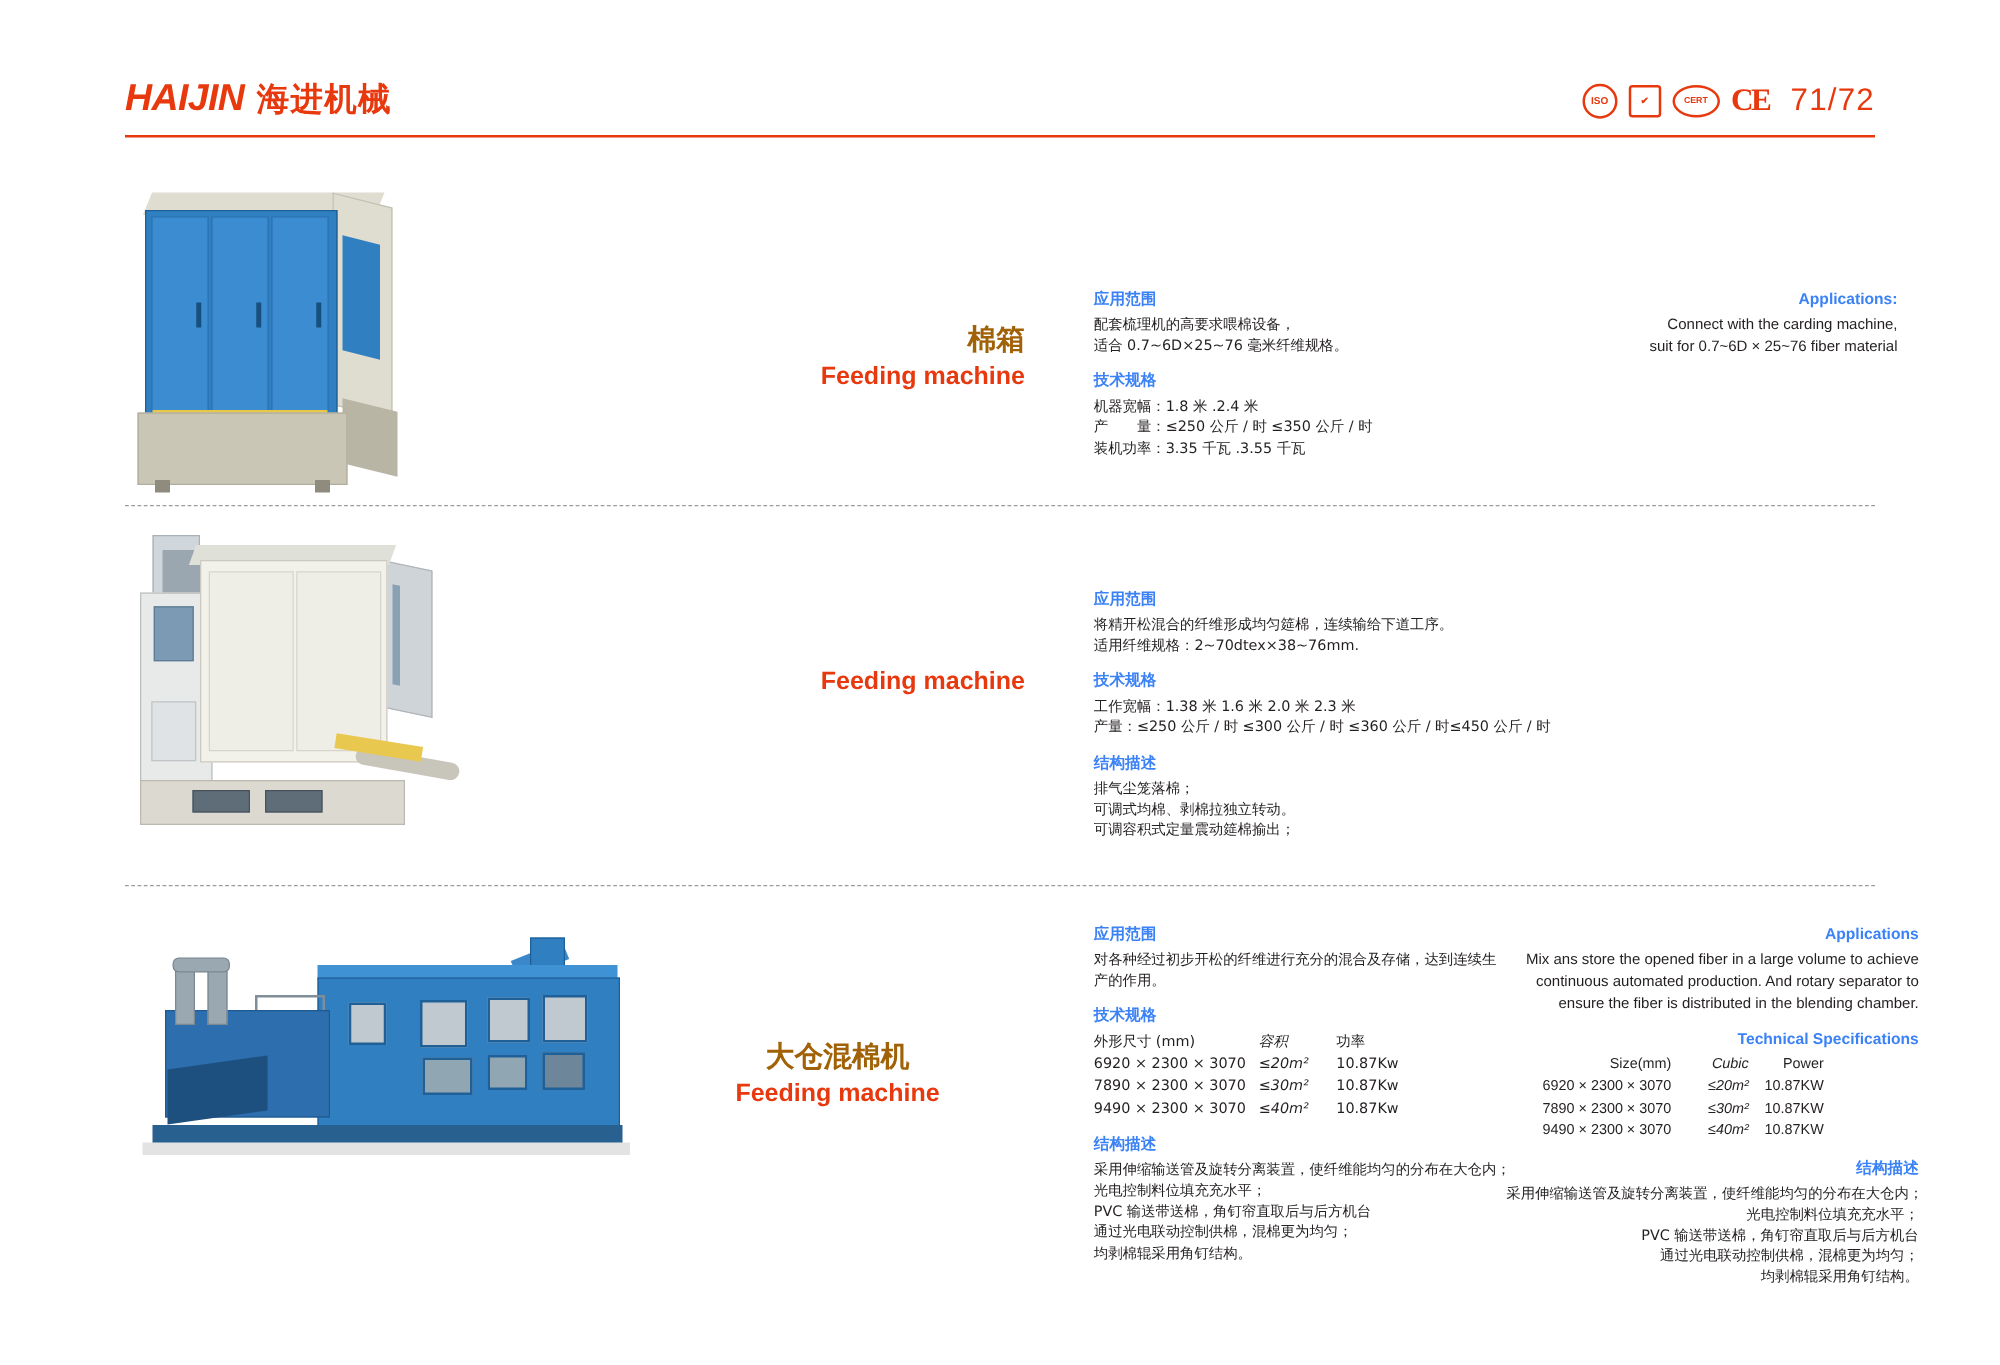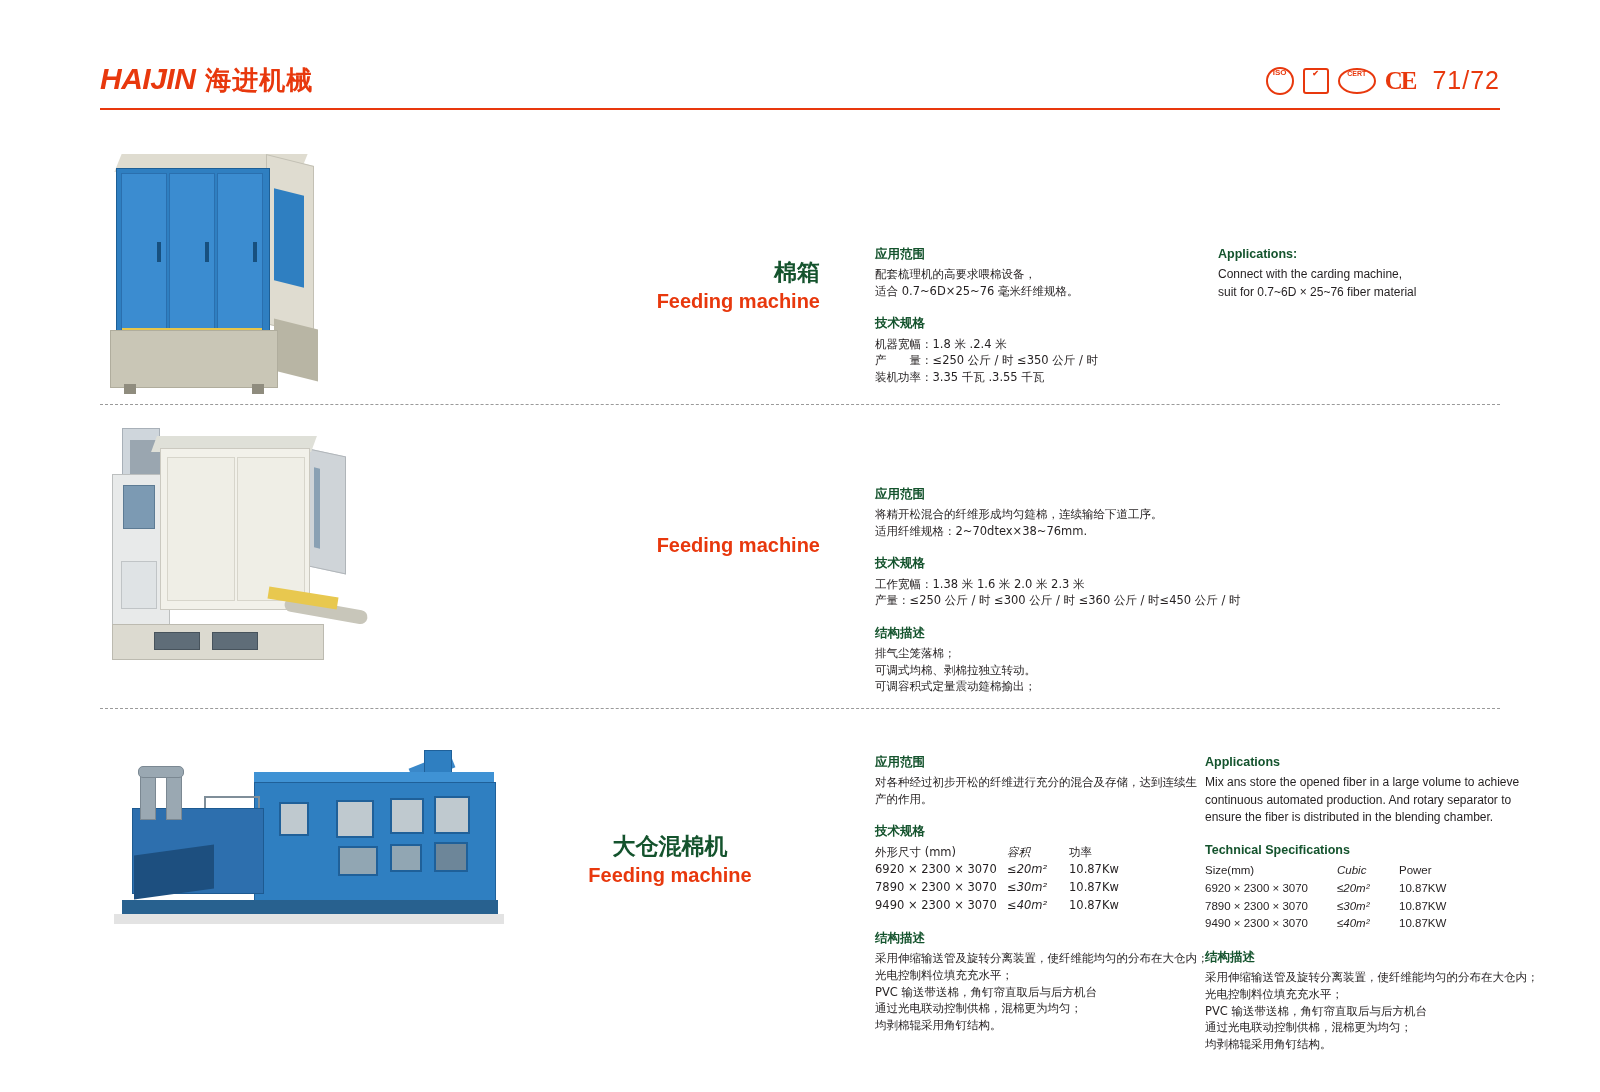--- a/index.html
+++ b/index.html
@@ -65,20 +65,21 @@
     display: flex;
     align-items: center;
     gap: 9px;
   }
   .cert-badge {
     width: 24px;
     height: 24px;
     border-radius: 50%;
     border: 2px solid #e8380d;
     display: flex;
+    align-items: center;
     justify-content: center;
     font-size: 8px;
     color: #e8380d;
     font-weight: bold;
     line-height: 1;
   }
   .cert-badge.square {
     border-radius: 3px;
     width: 22px;
     height: 22px;
@@ -132,51 +133,50 @@
   }
   .title-block {
     position: absolute;
     text-align: right;
     width: 300px;
   }
   .title-cn {
     font-family: "DejaVu Sans", sans-serif;
     font-size: 23px;
     font-weight: bold;
-    color: #14532d;
+    color: #a16207;
     line-height: 1.3;
     white-space: nowrap;
   }
   .title-en {
     font-family: "Liberation Sans", sans-serif;
     font-size: 20px;
     font-weight: bold;
     color: #e8380d;
     line-height: 1.3;
     white-space: nowrap;
   }
 
   .col {
     position: absolute;
     font-size: 11.5px;
     line-height: 1.45;
     color: #231f20;
   }
   .col .hd {
-    color: #14532d;
+    color: #3b82f6;
     font-weight: bold;
     font-size: 12.5px;
     margin-bottom: 3px;
-    margin-top: 15px;
   }
   .col .hd.cn { font-family: "DejaVu Sans", sans-serif; }
   .col .blk { margin-bottom: 11px; }
   .col .ln { white-space: nowrap; }
   .col.cn { font-family: "DejaVu Sans", sans-serif; font-size: 11.5px; }
-  .col.en { font-family: "Liberation Sans", sans-serif; font-size: 12px; }
+  .col.en { font-family: "Liberation Sans", sans-serif; font-size: 12px; text-align: right; }
 
   
   .spec-table { border-collapse: collapse; }
   .spec-table td {
     padding: 0 0 1px 0;
     font-size: 11.5px;
     white-space: nowrap;
     vertical-align: top;
   }
   .spec-table td.c1 { min-width: 132px; }

